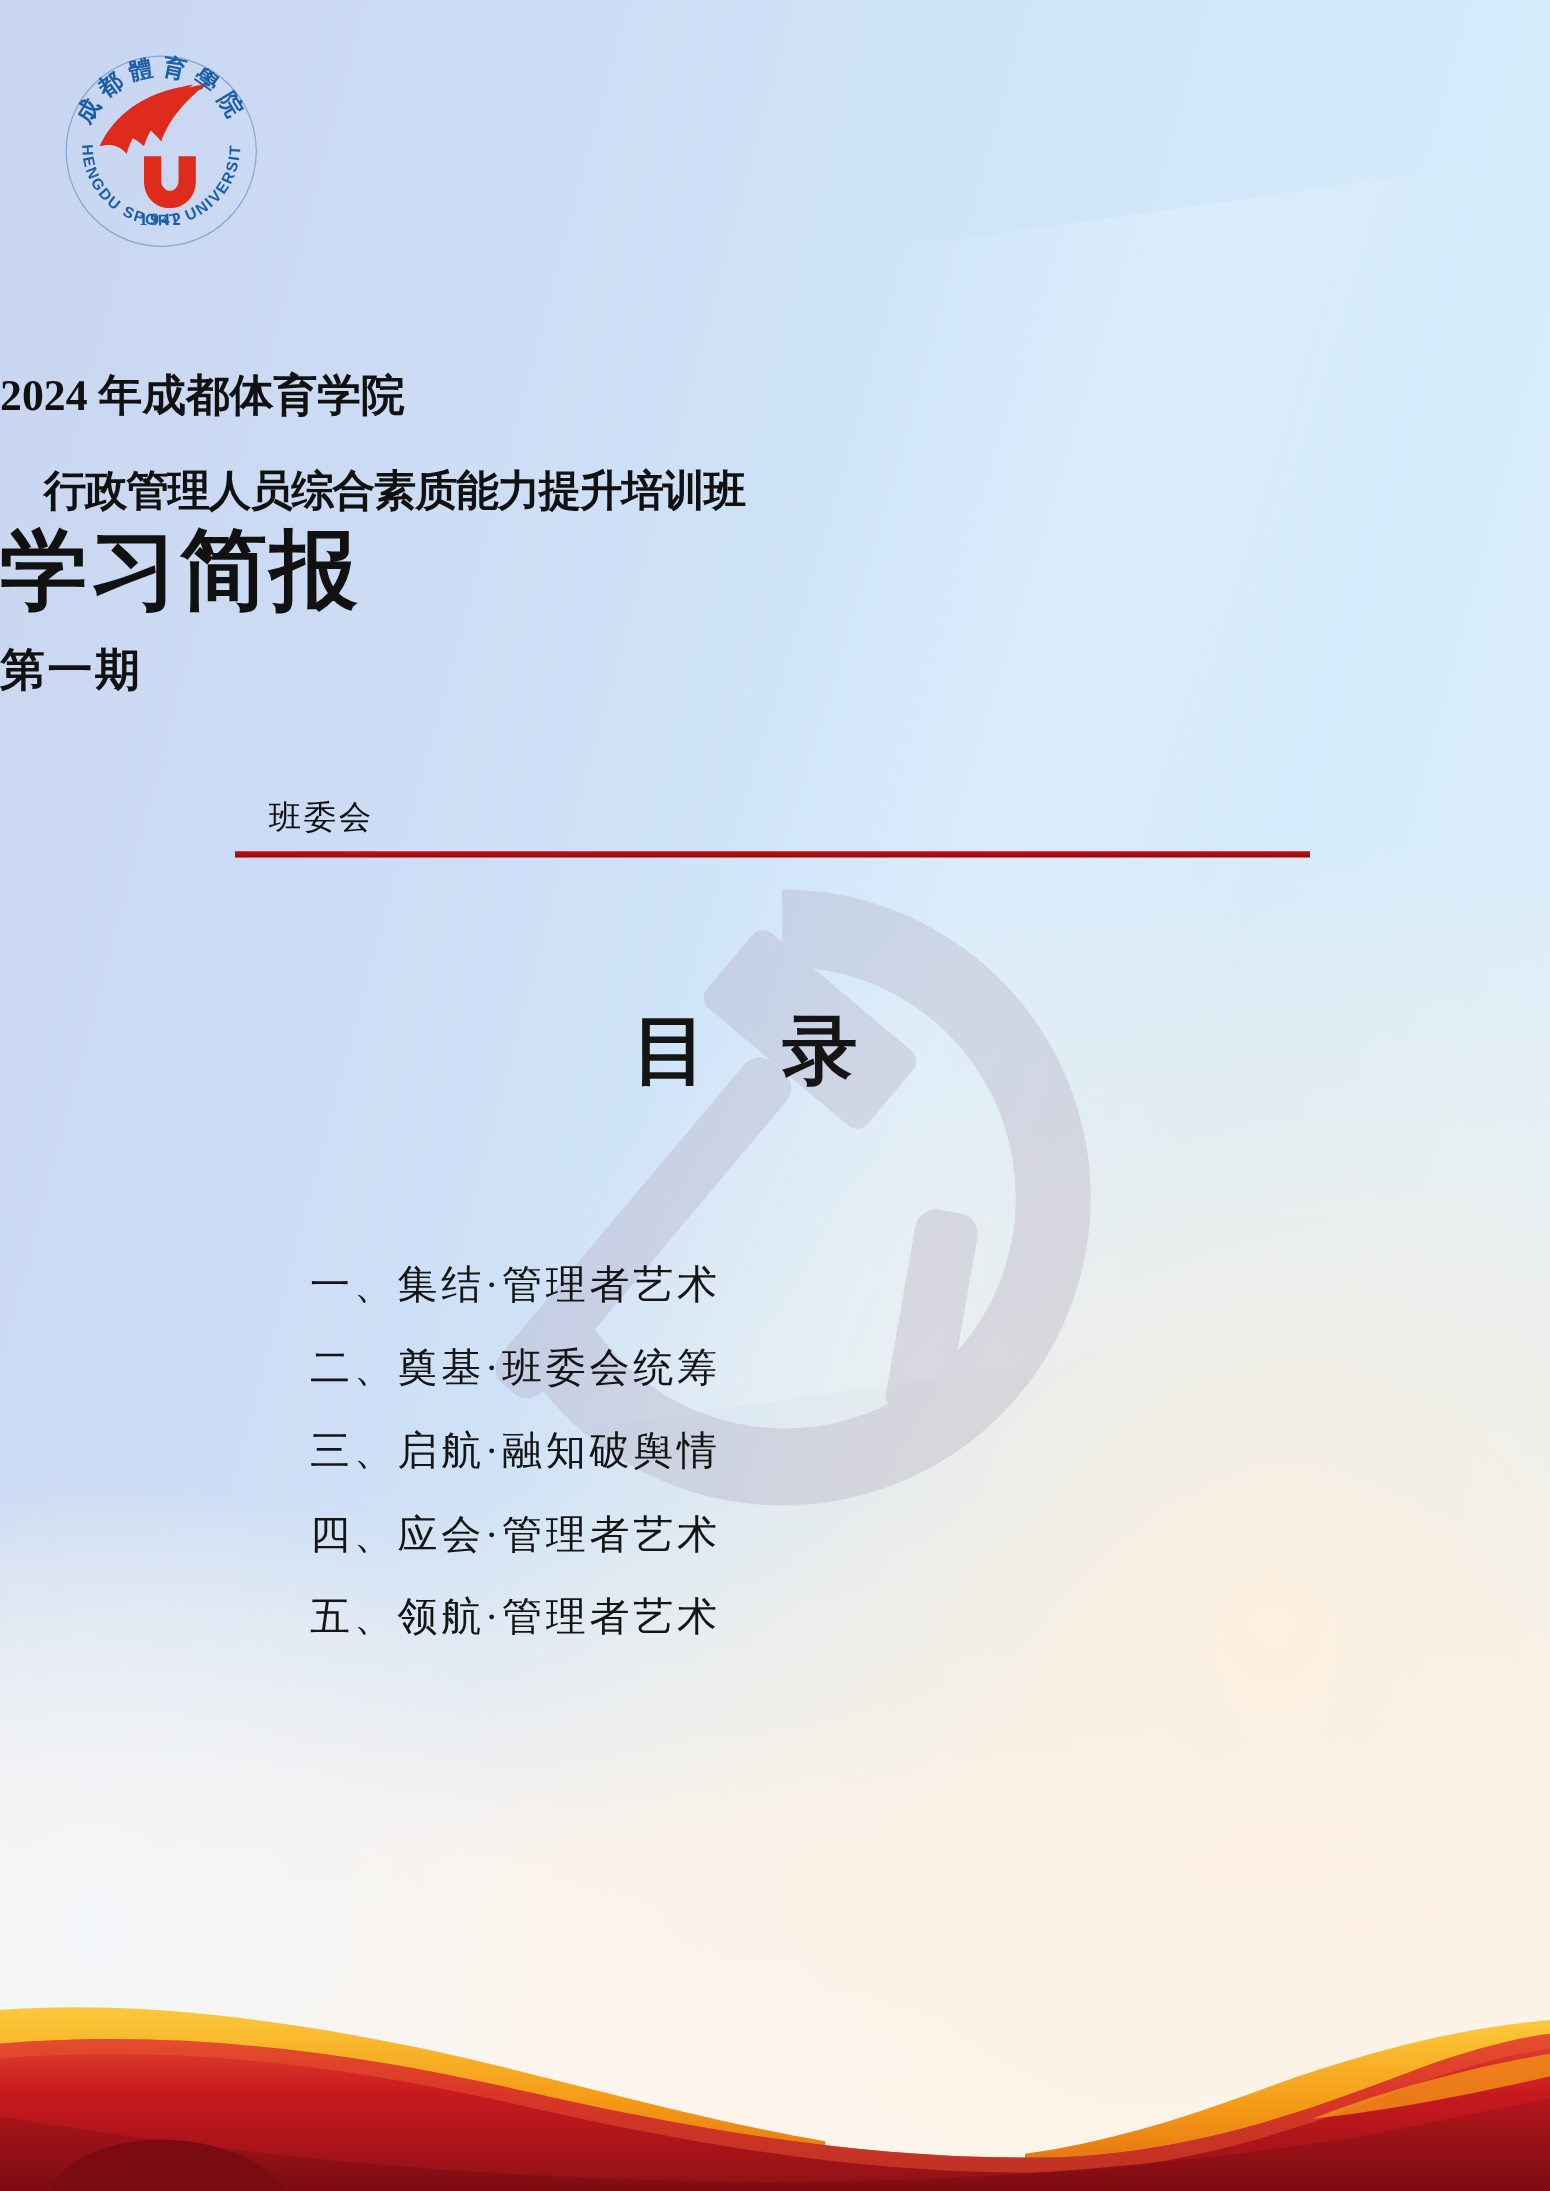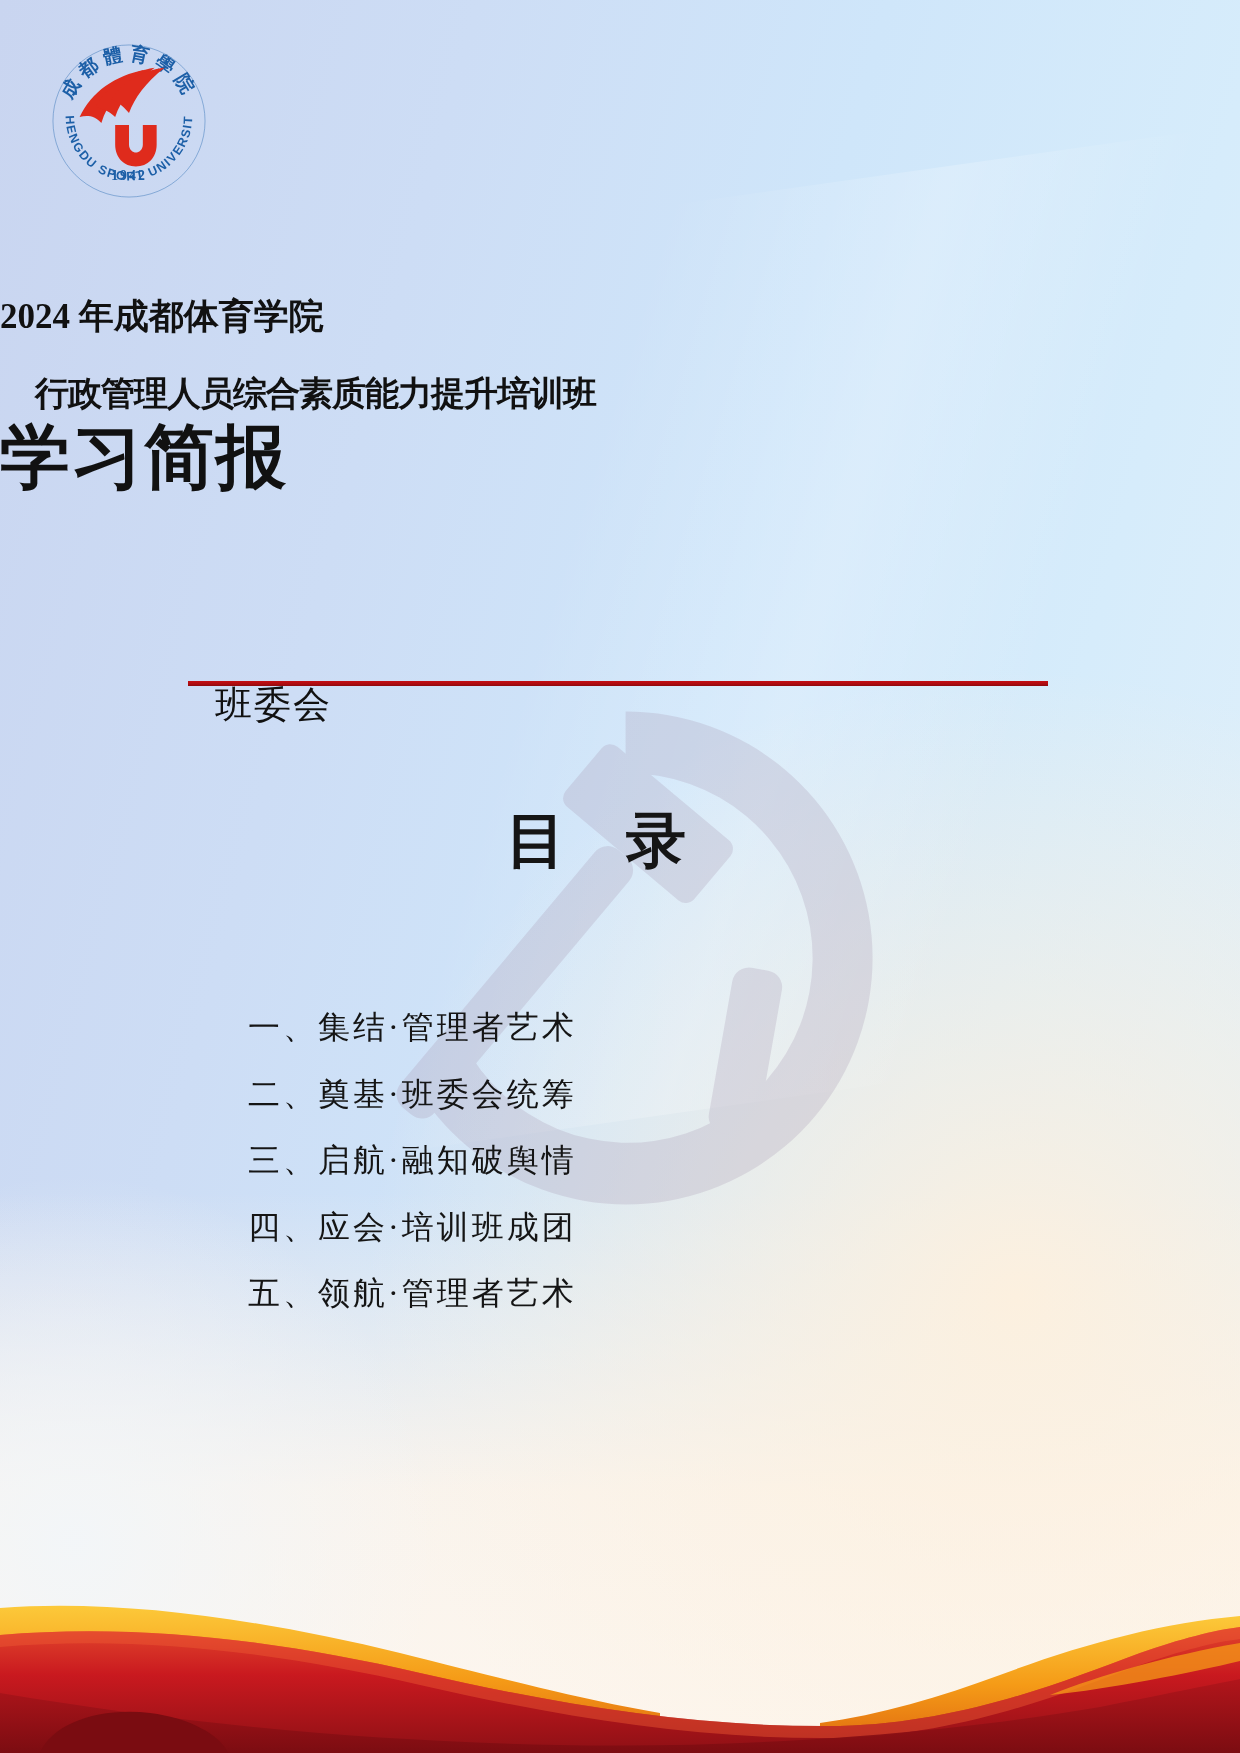--- a/index.html
+++ b/index.html
@@ -23,21 +23,21 @@
 
   .logo{position:absolute;left:50px;top:42px;width:158px;height:158px;}
 
   .title-line{position:absolute;left:0;width:1240px;font-weight:700;line-height:1.05;}
   .t1{top:299px;font-size:35px;}
   .t2{top:376px;font-size:34px;letter-spacing:-1px;margin-left:35px;}
   .t3{top:421px;font-size:70px;letter-spacing:2px;}
   .t4{top:518px;font-size:36px;letter-spacing:2px;}
 
   .meta-row{position:absolute;left:215px;top:636px;width:813px;display:flex;
-    justify-content:space-between;align-items:baseline;font-size:37px;margin-top:44px;}
+    justify-content:space-between;align-items:baseline;font-size:26px;}
   .meta-row .author{letter-spacing:2px;}
   .divider{position:absolute;left:188px;top:681px;width:860px;height:5px;
     background:linear-gradient(180deg,#c40f14 0%,#b00b10 55%,#8d0a0e 100%);}
 
   .toc-heading{position:absolute;left:0;top:801px;width:1192px;text-align:center;
     font-family:"Liberation Sans","DejaVu Sans",sans-serif;font-weight:700;font-size:60px;
     color:#151515;white-space:pre;}
   .toc-list{position:absolute;left:248px;top:994px;font-size:32px;line-height:66.5px;
     letter-spacing:3px;color:#151515;}
   .toc-item{white-space:pre;}
@@ -83,32 +83,33 @@
       <path d="M46,66 C58,44 80,30 106,26 C84,42 72,58 66,76 C59,69 52,67 46,66 Z"></path>
       <path d="M62,58 C74,40 94,28 116,26 C96,42 86,56 80,72 C73,64 68,60 62,58 Z"></path>
       <path d="M66,84 H80 V104 C80,109 84,112 87,112 C90,112 94,109 94,104 V84 H108 V104 C108,117 99,126 87,126 C75,126 66,117 66,104 Z"></path>
     </g>
     <text x="80" y="140" text-anchor="middle" font-family="Liberation Serif, DejaVu Serif, serif" font-size="14" font-weight="700" fill="#1c5fa7" letter-spacing="2">1942</text>
   </svg>
 
   <div class="title-line t1">2024 年成都体育学院</div>
   <div class="title-line t2">行政管理人员综合素质能力提升培训班</div>
   <div class="title-line t3">学习简报</div>
+  <div class="title-line t4">第一期</div>
 
   <div class="meta-row">
     <span class="author">班委会</span>
   </div>
   <div class="divider"></div>
 
   <div class="toc-heading">目　录</div>
   <div class="toc-list">
     <div class="toc-item">一、集结·管理者艺术</div>
     <div class="toc-item">二、奠基·班委会统筹</div>
     <div class="toc-item">三、启航·融知破舆情</div>
-    <div class="toc-item">四、应会·培训班成团</div>
+    <div class="toc-item">四、应会·管理者艺术</div>
     <div class="toc-item">五、领航·管理者艺术</div>
   </div>
 
   <svg class="ribbon" viewBox="0 0 1240 230" preserveAspectRatio="none" aria-hidden="true">
     <defs>
       <linearGradient id="gGold" x1="0" y1="0" x2="0" y2="1">
         <stop offset="0" stop-color="#fcc93a"></stop>
         <stop offset="0.5" stop-color="#f59b17"></stop>
         <stop offset="1" stop-color="#dd640f"></stop>
       </linearGradient>

